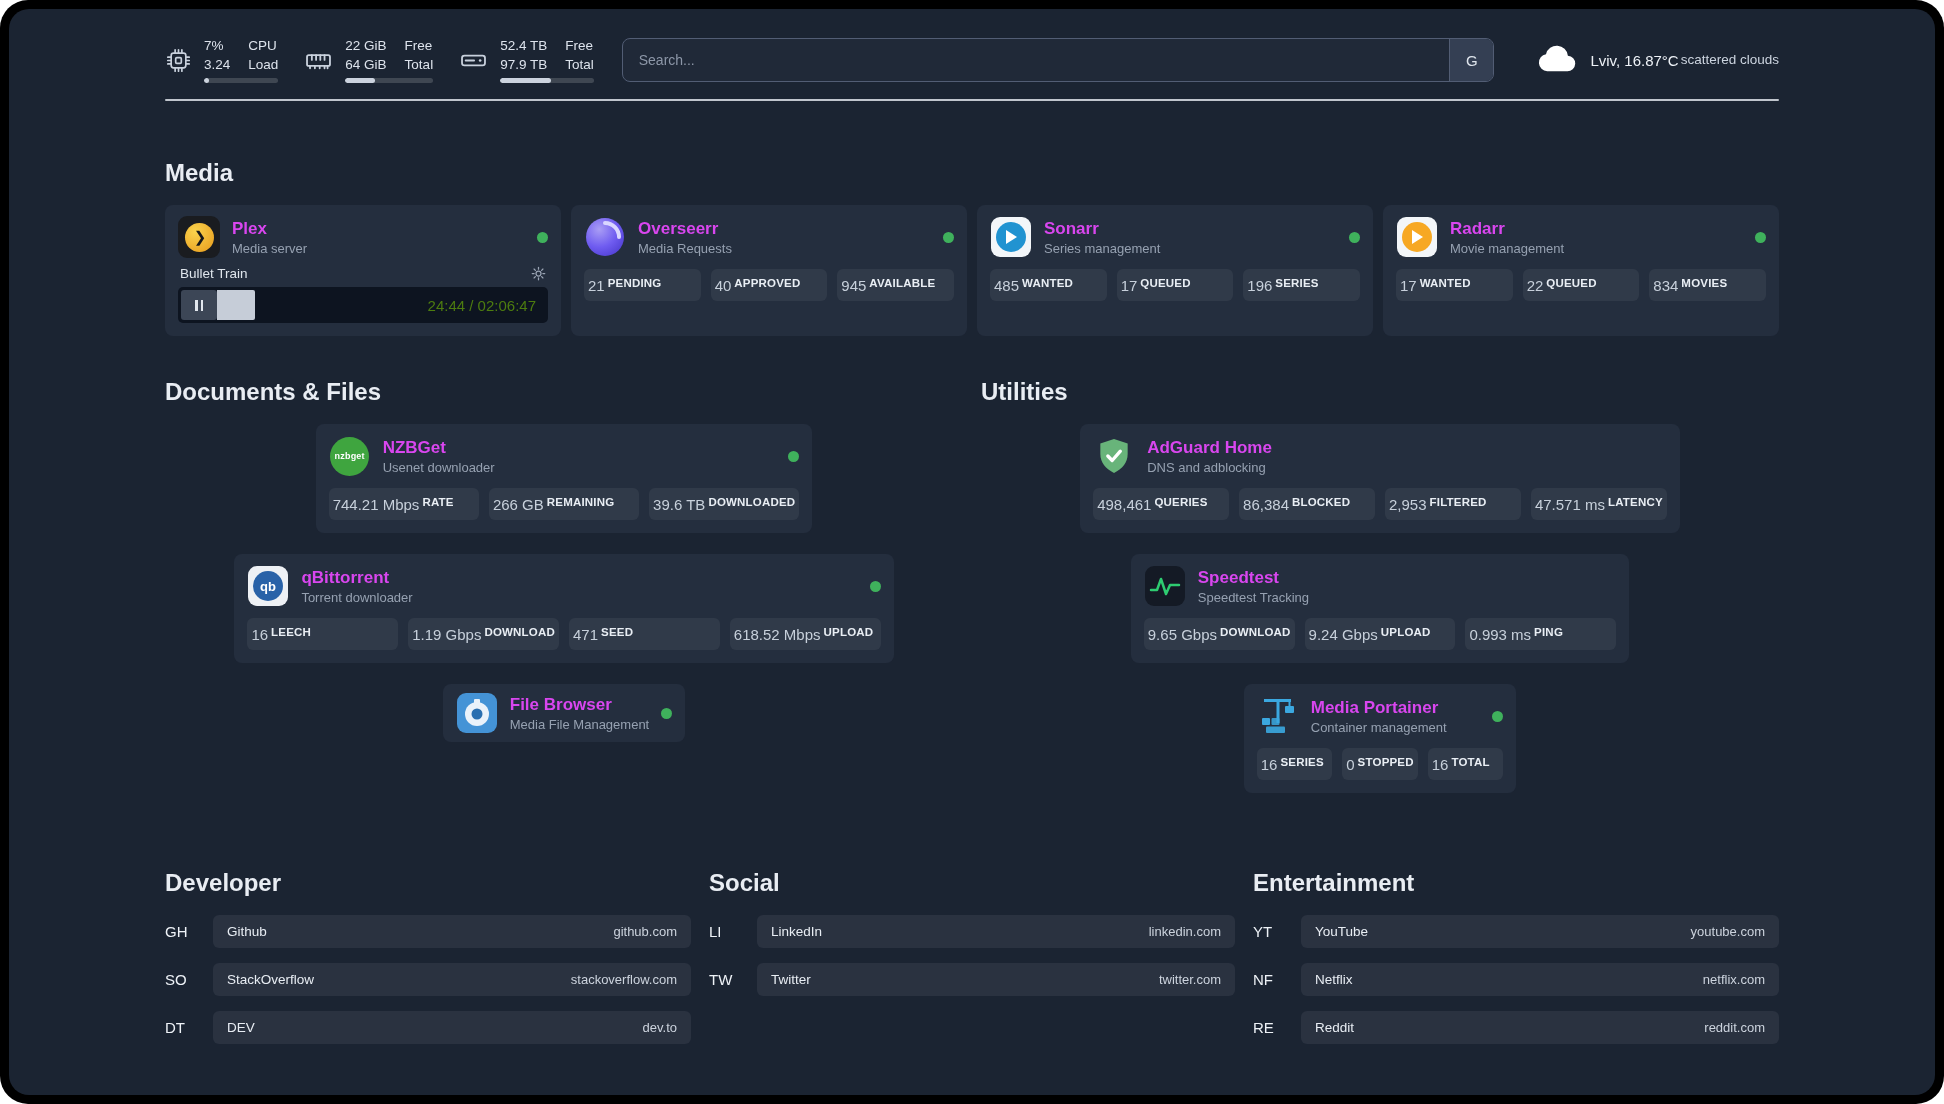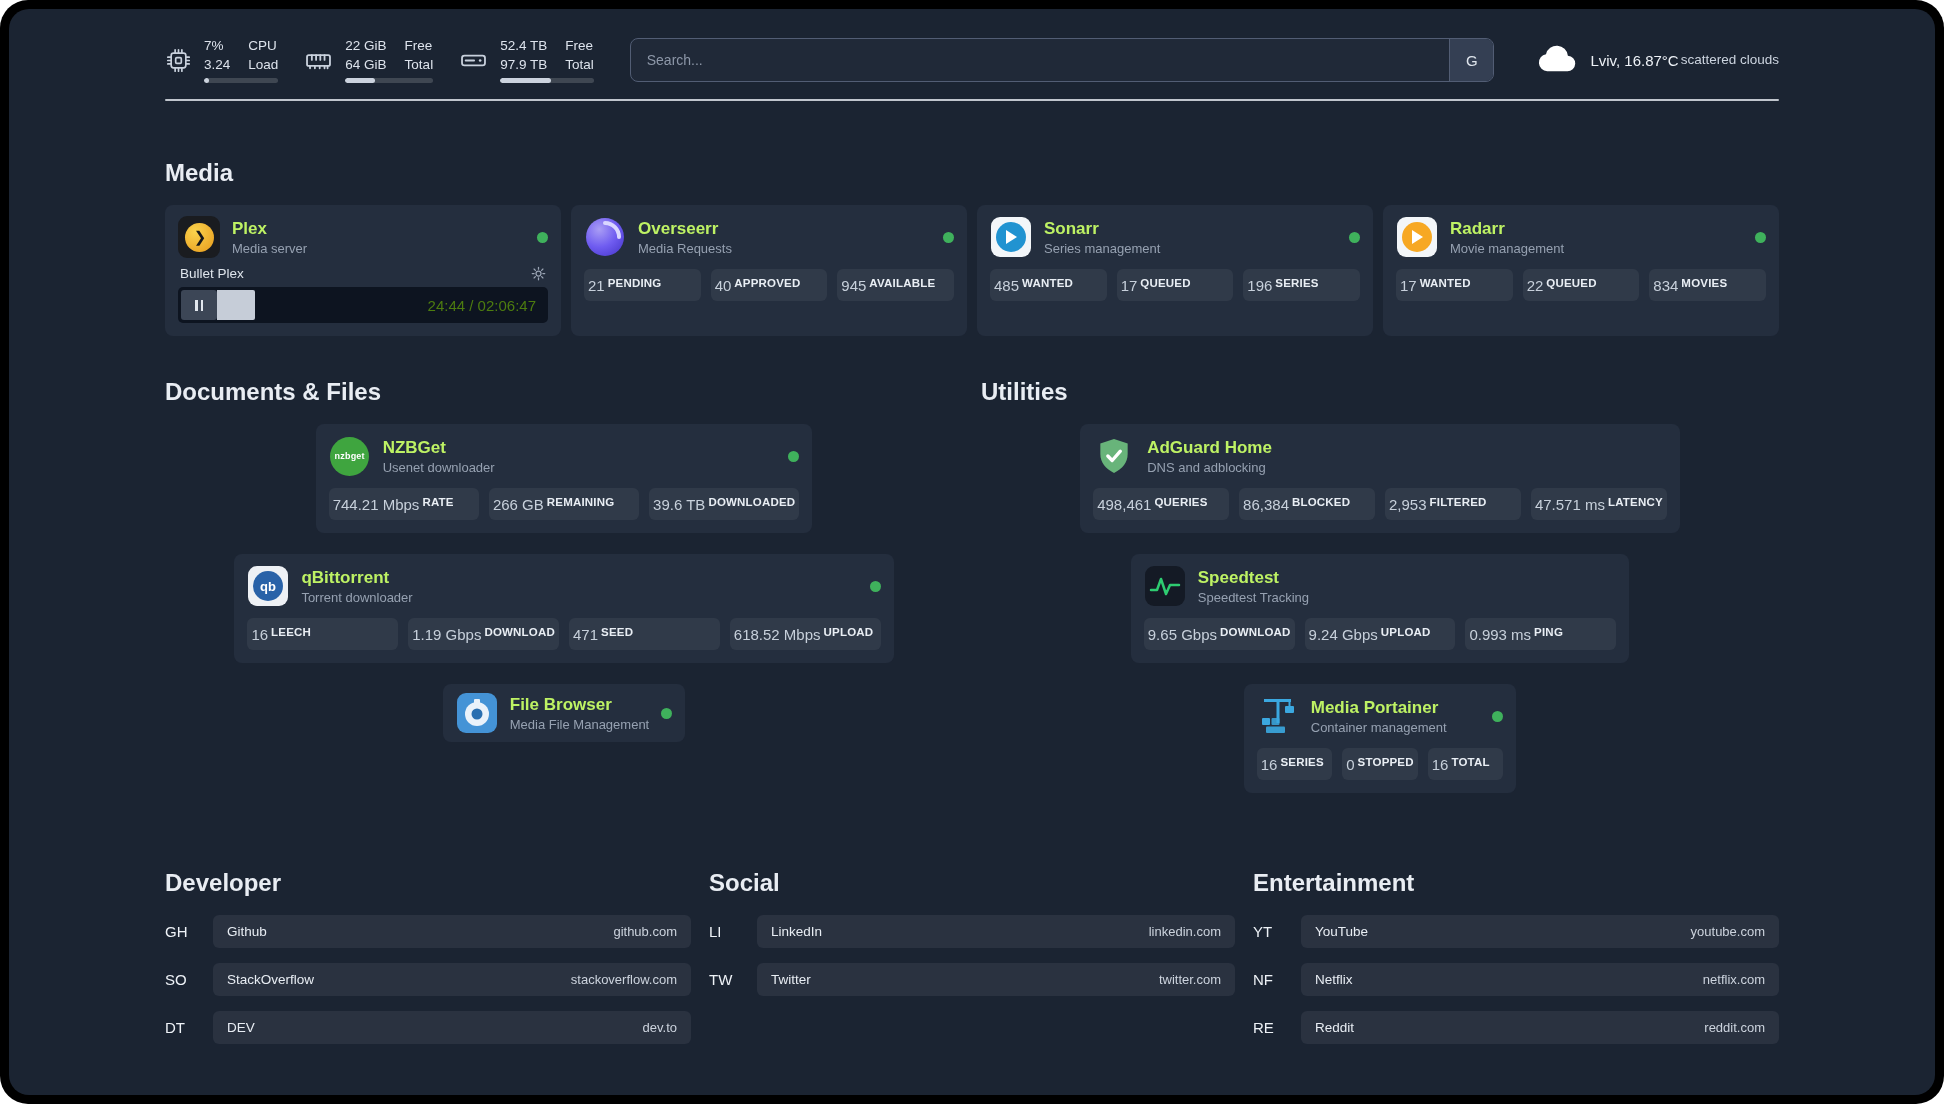--- a/index.html
+++ b/index.html
@@ -12,21 +12,21 @@
   .topbar{display:flex;align-items:center;}
   .resources{display:flex;align-items:center;gap:26px;}
   .res{display:flex;align-items:center;gap:12px;}
   .res-icon{display:grid;place-items:center;color:#c9d1dd;}
   .res-main{display:flex;flex-direction:column;}
   .res-rows{display:flex;gap:18px;}
   .res-col{display:flex;flex-direction:column;gap:1px;font-size:13.5px;line-height:1.3;color:#dde3ec;}
   .res-bar{margin-top:5px;height:5px;border-radius:3px;background:rgba(255,255,255,.16);overflow:hidden;}
   .res-bar i{display:block;height:100%;background:#ccd3de;border-radius:3px;}
 
-  .search{flex:1;display:flex;align-items:center;height:42px;margin:0 42px 0 36px;
+  .search{flex:1;display:flex;align-items:center;height:42px;margin:0 42px 0 28px;
     border:1px solid #525d74;border-radius:8px;background:#202938;overflow:hidden;}
   .search input{flex:1;height:100%;padding:0 16px;background:transparent;border:none;outline:none;
     color:#e6ebf2;font-size:14px;font-family:inherit;}
   .search input::placeholder{color:#8d97a8;}
   .search-g{width:44px;height:100%;background:#343f53;border:none;border-left:1px solid #525d74;
     color:#dfe5ec;font-size:15px;cursor:pointer;font-family:inherit;}
 
   .weather{display:flex;align-items:center;gap:12px;}
   .weather-text{display:flex;gap:2px;}
   .weather-loc{font-size:15px;color:#eef2f7;}
@@ -39,21 +39,21 @@
   .media-section{margin-top:58px;}
   .media-row{display:grid;grid-template-columns:repeat(4,1fr);gap:10px;}
   .two-col{margin-top:42px;display:grid;grid-template-columns:1fr 1fr;gap:18px;align-items:start;}
   .stack{display:flex;flex-direction:column;gap:21px;align-items:center;}
 
   .card{background:#242e3e;border-radius:8px;padding:11px 13px 13px 13px;}
   .card.slim{padding:8px 13px;}
   .svc-head{display:flex;align-items:center;gap:12px;}
   .svc-icon{width:42px;height:42px;flex:none;display:grid;place-items:center;}
   .svc-text{display:flex;flex-direction:column;gap:2px;}
-  .svc-name{font-size:17px;font-weight:600;color:#bef264;}
+  .svc-name{font-size:17px;font-weight:600;color:#d946ef;}
   .svc-sub{font-size:13px;color:#96a1b1;}
   .dot{width:11px;height:11px;border-radius:50%;background:var(--online,#3fb15c);margin-left:auto;flex:none;}
 
   .stats{display:grid;grid-auto-flow:column;grid-auto-columns:1fr;gap:10px;margin-top:11px;}
   .stat{background:rgba(255,255,255,.06);border-radius:6px;padding:8px 4px 7px 4px;text-align:center;
     display:flex;flex-direction:row;gap:3px;}
   .stat-value{font-size:15px;color:#c7d0db;}
   .stat-label{font-size:11.5px;font-weight:700;color:#e9eef4;letter-spacing:.2px;}
 
   
@@ -204,21 +204,21 @@
                   </span>
           </span>
           <div class="svc-text">
             <span class="svc-name">Plex</span>
             <span class="svc-sub">Media server</span>
           </div>
           <span class="dot"></span>
         </div>
         <div class="player">
           <div class="player-top">
-            <span class="player-title">Bullet Plex</span>
+            <span class="player-title">Bullet Train</span>
             <span class="gear">
               <svg width="15" height="15" viewBox="0 0 24 24" fill="none" stroke="#9aa4b4" stroke-width="2" stroke-linecap="round">
                 <circle cx="12" cy="12" r="4"></circle>
                 <path d="M12 2v3M12 19v3M2 12h3M19 12h3M4.9 4.9l2.1 2.1M17 17l2.1 2.1M19.1 4.9L17 7M7 17l-2.1 2.1"></path>
               </svg>
             </span>
           </div>
           <div class="player-bar">
             <span class="pause-btn">
                     <i></i>

